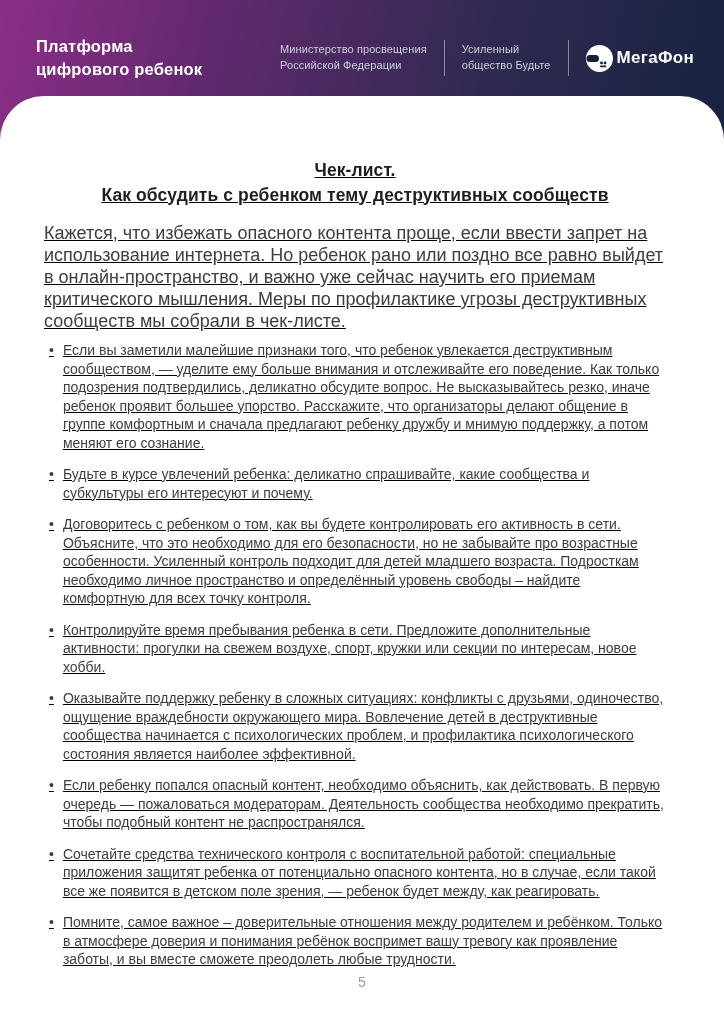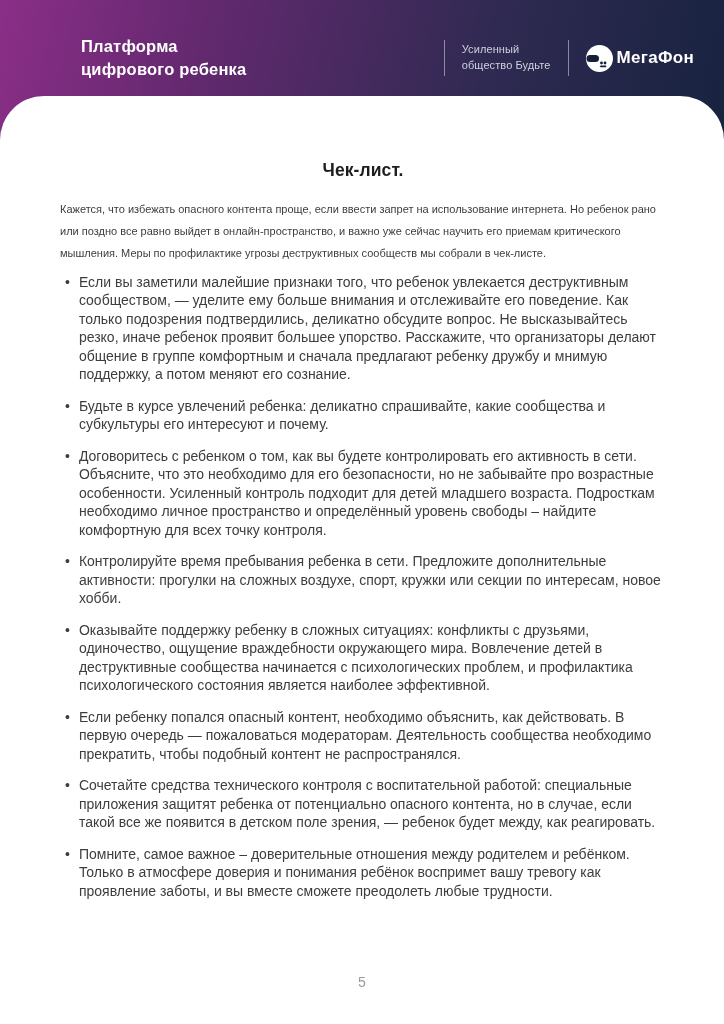--- a/index.html
+++ b/index.html
@@ -12,21 +12,20 @@
     background: linear-gradient(103deg, #8b2e87 0%, #63296f 22%, #302a52 52%, #182340 78%, #0f1a31 100%);
   }
 
   
   .header {
     height: 116px;
     display: flex;
     align-items: center;
     padding: 0 30px 0 36px;
     box-sizing: border-box;
-    margin-left: 45px;
   }
   .brand {
     color: #ffffff;
     font-weight: bold;
     font-size: 16.5px;
     line-height: 1.4;
     letter-spacing: 0.2px;
   }
   .header-right {
     margin-left: auto;
@@ -59,35 +58,36 @@
   
   .card {
     position: absolute;
     top: 96px;
     left: 0;
     right: 0;
     bottom: 0;
     background: #ffffff;
     border-radius: 44px 44px 0 0;
     box-sizing: border-box;
-    padding: 62px 58px 0 60px;
+    padding: 62px 58px 0 44px;
+    text-decoration: underline;
   }
   .doc-title {
     margin: 0;
     text-align: center;
     color: #1e1e1e;
     font-size: 17.5px;
     font-weight: bold;
     line-height: 24.5px;
     letter-spacing: 0.1px;
   }
   .intro {
     margin: 15px 0 0 0;
     color: #3d3d3d;
-    font-size: 11px;
+    font-size: 18px;
     line-height: 22px;
   }
   .checklist {
     list-style: none;
     margin: 9px 0 0 0;
     padding: 0;
     display: flex;
     flex-direction: column;
     gap: 13px;
   }
@@ -112,23 +112,27 @@
     color: #9a9a9a;
     font-size: 14px;
   }
 </style>
 </head>
 <body>
 
 <header class="header">
   <div class="brand">
     <div>Платформа</div>
-    <div>цифрового ребенка</div>
+    <div>цифрового ребенок</div>
   </div>
   <div class="header-right">
+    <div class="partner">
+      <div>Министерство просвещения</div>
+      <div>Российской Федерации</div>
+    </div>
     <div class="vdivider"></div>
     <div class="partner">
       <div>Усиленный</div>
       <div>общество Будьте</div>
     </div>
     <div class="vdivider"></div>
     <div class="megafon">
       <span>
         <svg width="27" height="27" viewBox="0 0 27 27" aria-hidden="true">
           <circle cx="13.5" cy="13.5" r="13.5" fill="#ffffff"></circle>
@@ -139,40 +143,41 @@
         </svg>
       </span>
       <span>МегаФон</span>
     </div>
   </div>
 </header>
 
 <main class="card">
   <h1 class="doc-title">
     <div>Чек-лист.</div>
+    <div>Как обсудить с ребенком тему деструктивных сообществ</div>
   </h1>
 
   <p class="intro">Кажется, что избежать опасного контента проще, если ввести запрет на использование интернета. Но ребенок рано или поздно все равно выйдет в онлайн-пространство, и важно уже сейчас научить его приемам критического мышления. Меры по профилактике угрозы деструктивных сообществ мы собрали в чек-листе.</p>
 
   <ul class="checklist">
       <li>
         <span class="bullet">•</span>
         <span>Если вы заметили малейшие признаки того, что ребенок увлекается деструктивным сообществом, — уделите ему больше внимания и отслеживайте его поведение. Как только подозрения подтвердились, деликатно обсудите вопрос. Не высказывайтесь резко, иначе ребенок проявит большее упорство. Расскажите, что организаторы делают общение в группе комфортным и сначала предлагают ребенку дружбу и мнимую поддержку, а потом меняют его сознание.</span>
       </li>
       <li>
         <span class="bullet">•</span>
         <span>Будьте в курсе увлечений ребенка: деликатно спрашивайте, какие сообщества и субкультуры его интересуют и почему.</span>
       </li>
       <li>
         <span class="bullet">•</span>
         <span>Договоритесь с ребенком о том, как вы будете контролировать его активность в сети. Объясните, что это необходимо для его безопасности, но не забывайте про возрастные особенности. Усиленный контроль подходит для детей младшего возраста. Подросткам необходимо личное пространство и определённый уровень свободы – найдите комфортную для всех точку контроля.</span>
       </li>
       <li>
         <span class="bullet">•</span>
-        <span>Контролируйте время пребывания ребенка в сети. Предложите дополнительные активности: прогулки на сложных воздухе, спорт, кружки или секции по интересам, новое хобби.</span>
+        <span>Контролируйте время пребывания ребенка в сети. Предложите дополнительные активности: прогулки на свежем воздухе, спорт, кружки или секции по интересам, новое хобби.</span>
       </li>
       <li>
         <span class="bullet">•</span>
         <span>Оказывайте поддержку ребенку в сложных ситуациях: конфликты с друзьями, одиночество, ощущение враждебности окружающего мира. Вовлечение детей в деструктивные сообщества начинается с психологических проблем, и профилактика психологического состояния является наиболее эффективной.</span>
       </li>
       <li>
         <span class="bullet">•</span>
         <span>Если ребенку попался опасный контент, необходимо объяснить, как действовать. В первую очередь — пожаловаться модераторам. Деятельность сообщества необходимо прекратить, чтобы подобный контент не распространялся.</span>
       </li>
       <li>

